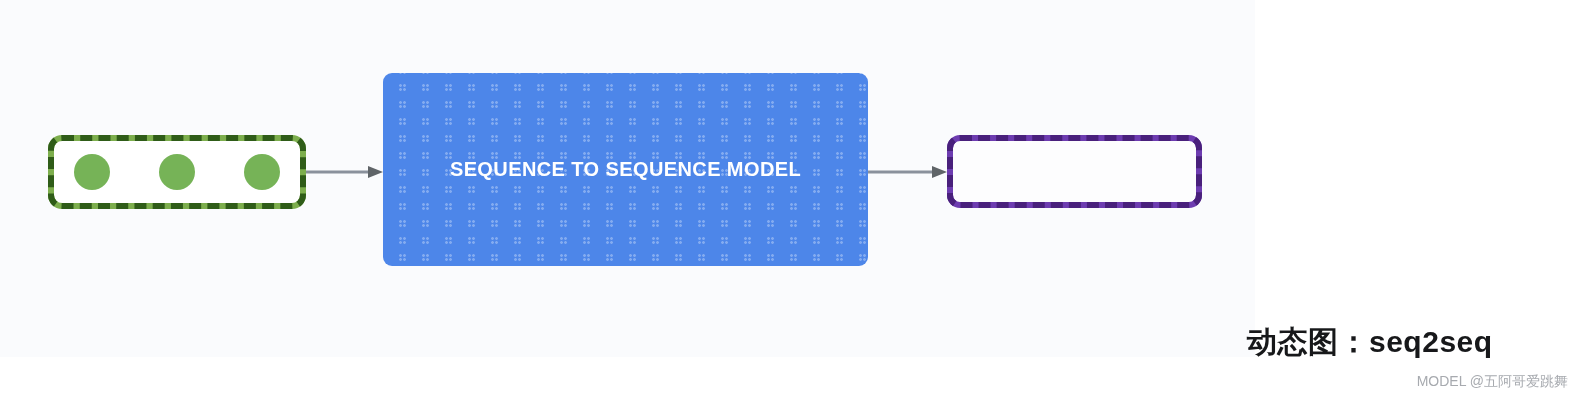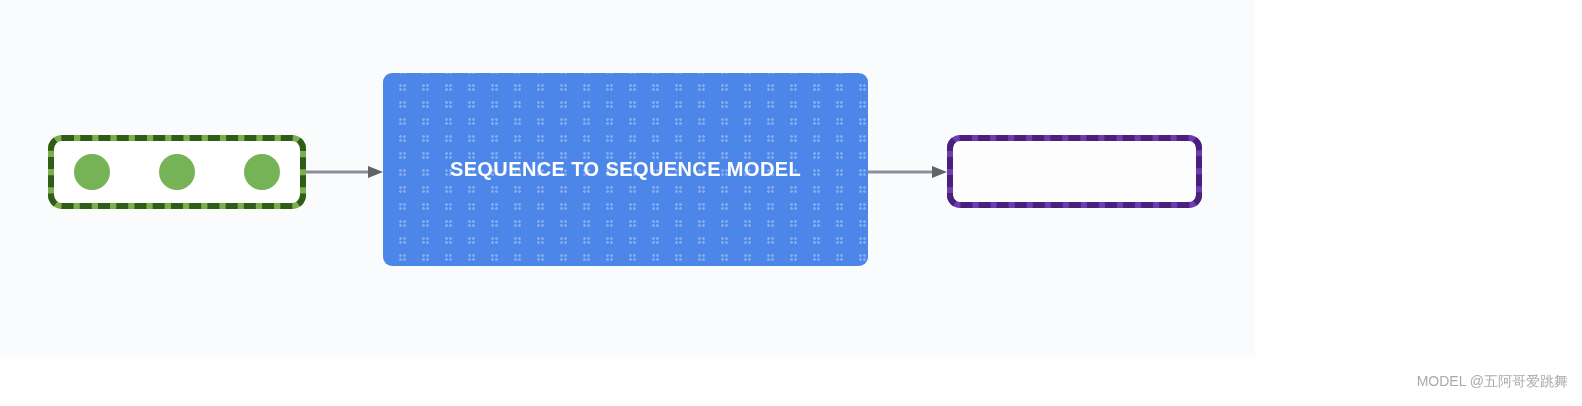--- a/index.html
+++ b/index.html
@@ -138,16 +138,17 @@
 
     <svg class="arrow arrow-2" width="80" height="16" viewBox="0 0 80 16">
       <line x1="0" y1="8" x2="65" y2="8" stroke="#8a919c" stroke-width="3"></line>
       <path d="M64 2 L79 8 L64 14 Z" fill="#5f6468"></path>
     </svg>
 
     <div class="output-box"></div>
 
   </div>
 
+  <div class="caption">动态图：seq2seq</div>
 
   <div class="watermark">MODEL @五阿哥爱跳舞</div>
 
 </div>
 
 </body></html>

